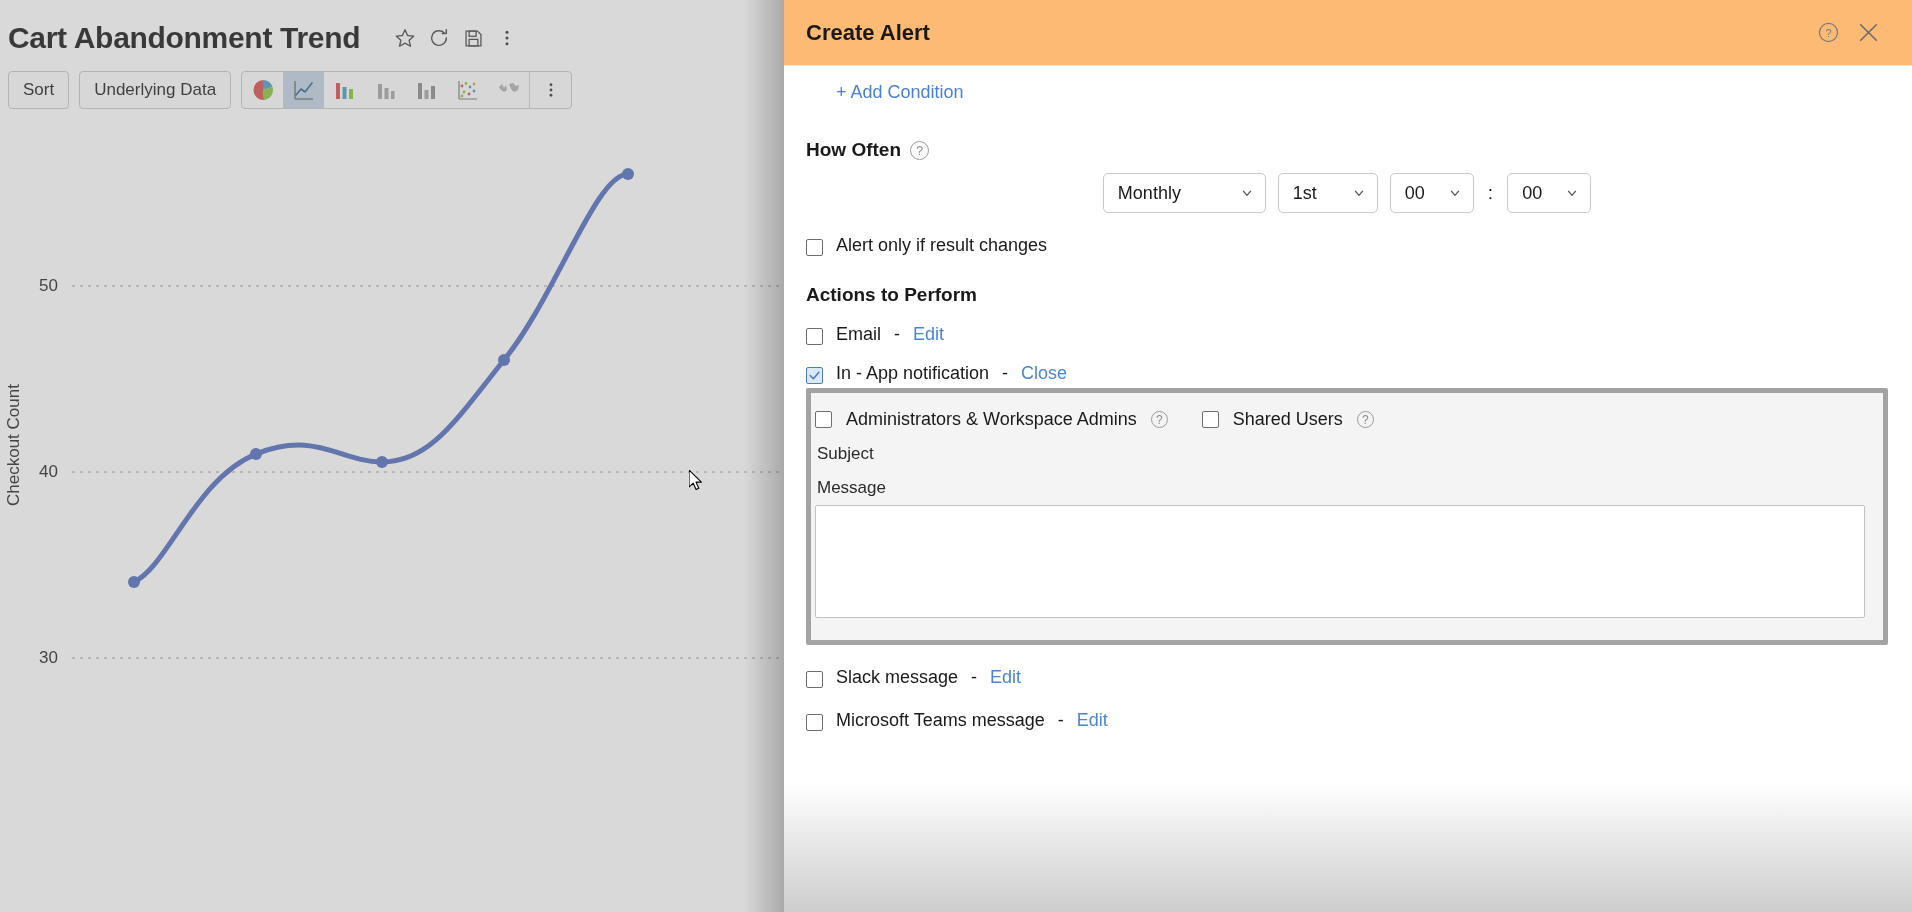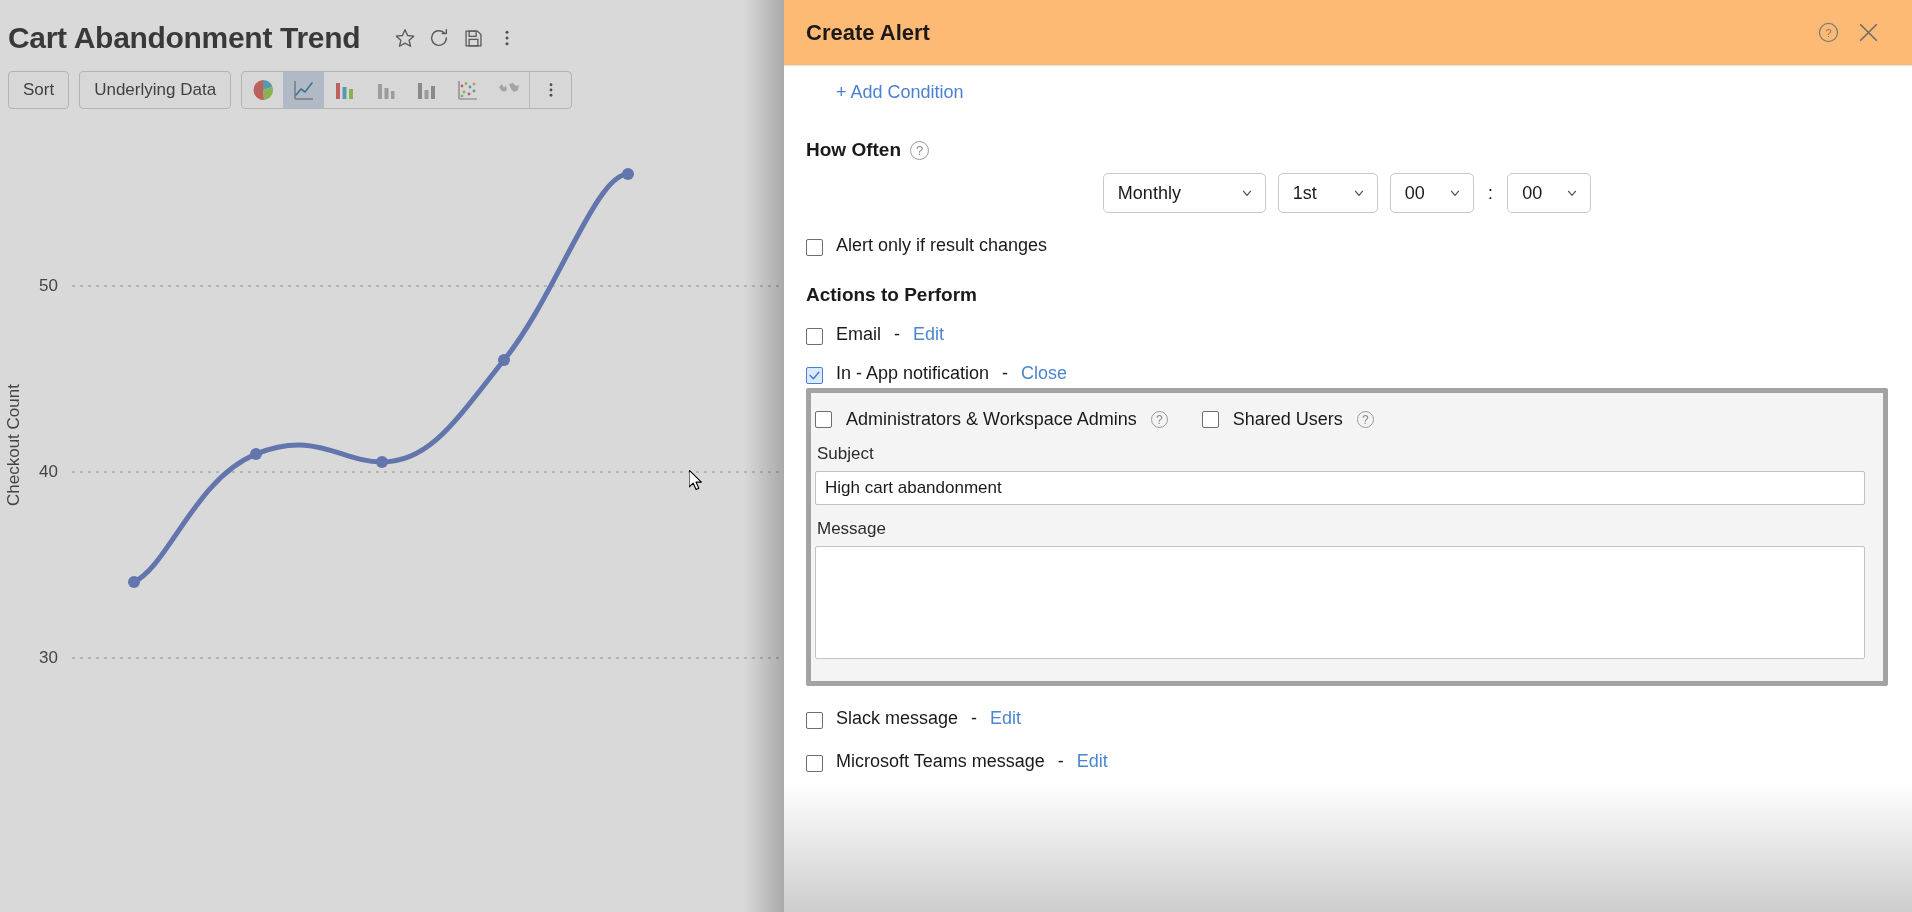--- a/index.html
+++ b/index.html
@@ -491,21 +491,20 @@
           <div class="notif-opt">
             <span class="cb">
               
             </span>
             <span class="cb-text">Shared Users</span>
             <span class="qmark">?</span>
           </div>
         </div>
 
         <div class="field-label">Subject</div>
-        <div class="text-input" placeholder="">High cart abandonment</div>
 
         <div class="field-label">Message</div>
         <div class="text-area" placeholder=""></div>
       </div>
 
       
       <div class="bottom-actions">
         <div class="cbrow">
           <span class="cb">
             

